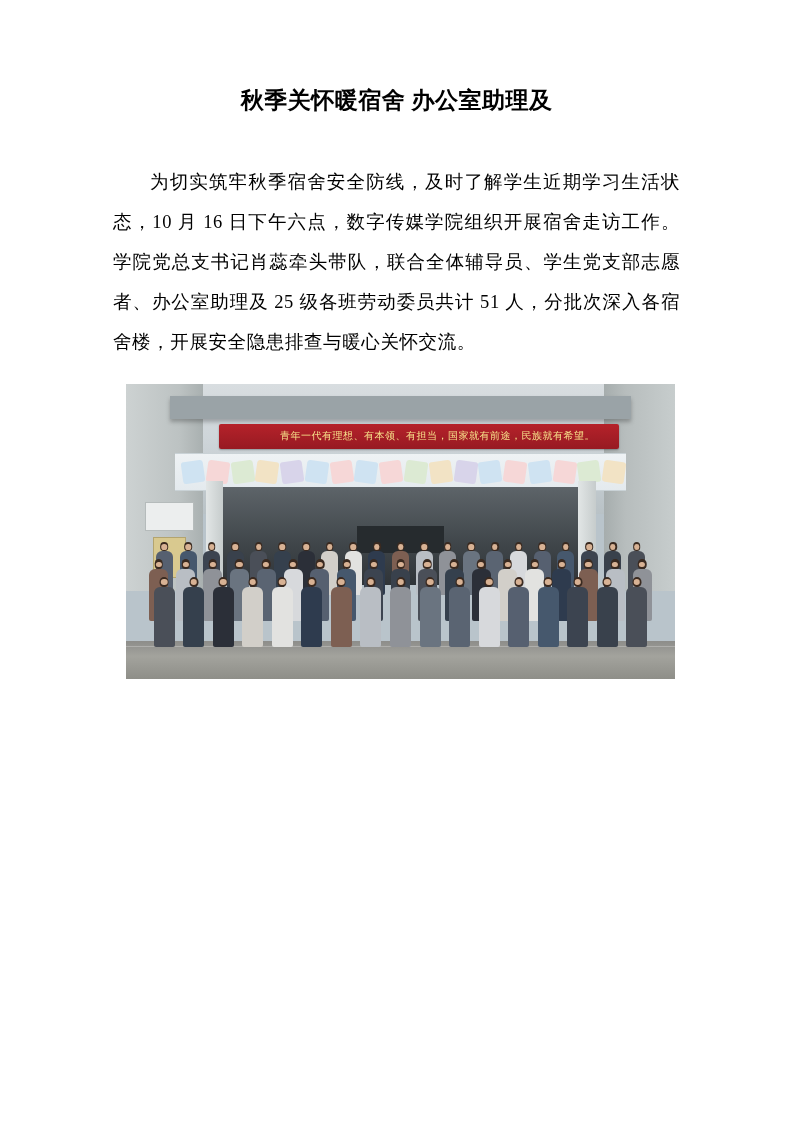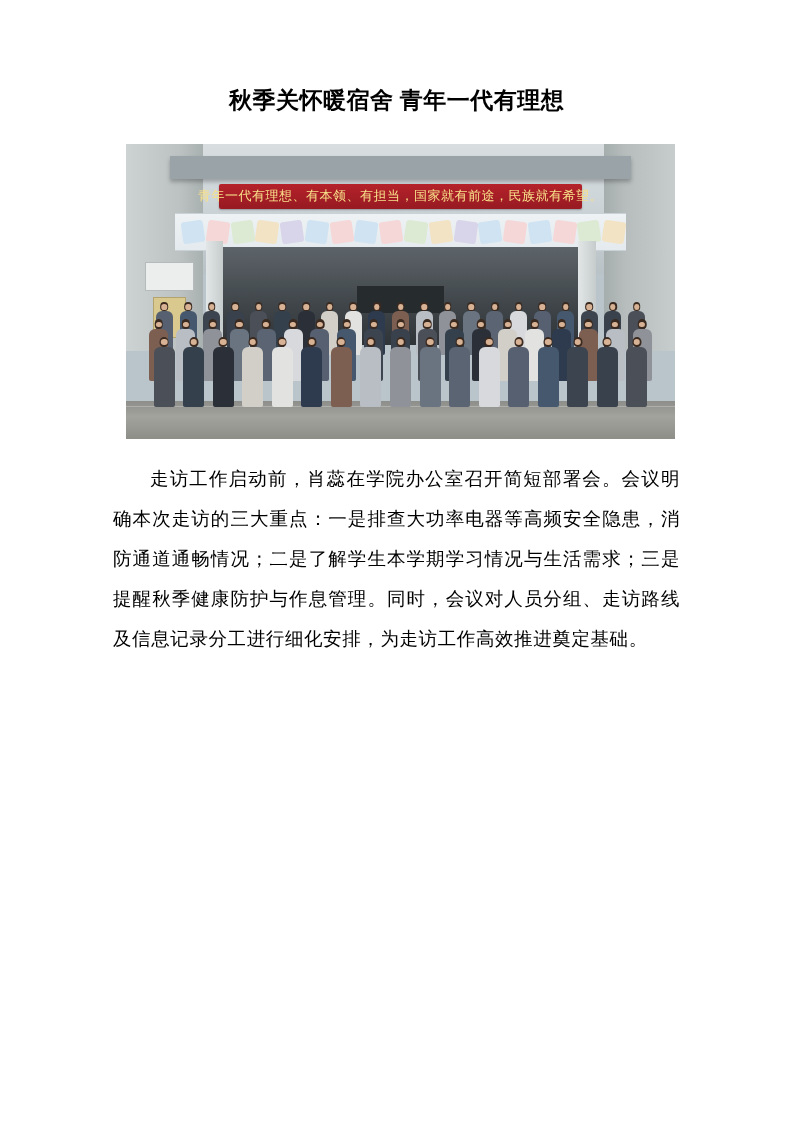--- a/index.html
+++ b/index.html
@@ -91,25 +91,26 @@
   .ph-banner {
     position: absolute;
     left: 17%; top: 13.5%;
     width: 66%; height: 8.5%;
     background: linear-gradient(to bottom, #b5222a, #971a22);
     border-radius: 2px;
     display: flex;
     align-items: center;
     justify-content: center;
     color: #f7e08a;
-    font-size: 13px;
+    font-size: 10px;
     letter-spacing: 0.5px;
     white-space: nowrap;
     font-family: "Liberation Sans", sans-serif;
     box-shadow: 0 1px 2px rgba(0,0,0,0.3);
+    padding-left: 37px;
   }
   
   .ph-strip {
     position: absolute;
     left: 9%; top: 23.5%;
     width: 82%; height: 12%;
     background: linear-gradient(to bottom, #eef2f4, #e4eaee);
     border-top: 1px solid #c9d2d6;
     border-bottom: 1px solid #c9d2d6;
     overflow: hidden;
@@ -205,23 +206,24 @@
     text-indent: 2em;
   }
 </style>
 </head>
 <body>
 
 <div class="page">
   <div class="content">
 
     <h1 class="doc-title">
-      <span class="line1">秋季关怀暖宿舍 青年一代有理想</span>
+      <span class="line1">秋季关怀暖宿舍 办公室助理及</span>
     </h1>
 
+    <p class="body-para para-first">为切实筑牢秋季宿舍安全防线，及时了解学生近期学习生活状态，10 月 16 日下午六点，数字传媒学院组织开展宿舍走访工作。学院党总支书记肖蕊牵头带队，联合全体辅导员、学生党支部志愿者、办公室助理及 25 级各班劳动委员共计 51 人，分批次深入各宿舍楼，开展安全隐患排查与暖心关怀交流。</p>
 
     <div class="photo-wrap">
       <div class="photo">
         <div class="ph-top"></div>
         <div class="ph-wall-left"></div>
         <div class="ph-wall-right"></div>
         <div class="ph-beam"></div>
         <div class="ph-banner">青年一代有理想、有本领、有担当，国家就有前途，民族就有希望。</div>
         <div class="ph-strip" id="decor-strip">
             <div class="fish" style="left: 1.5%; background: rgb(207, 227, 242); transform: rotate(-8deg);"></div>
@@ -478,16 +480,15 @@
               <div class="face" style="width: 6.5px; height: 6px; top: -7.2px;"></div>
             </div>
             <div class="person" style="left: 93%; width: 21px; height: 60px; bottom: 0px; margin-left: -10.5px; background: rgb(74, 79, 88); z-index: 3;">
               <div class="head" style="width: 9px; height: 10px; top: -10px;"></div>
               <div class="face" style="width: 6.5px; height: 6px; top: -7.2px;"></div>
             </div>
           </div>
       </div>
     </div>
 
-    <p class="body-para para-third">走访工作启动前，肖蕊在学院办公室召开简短部署会。会议明确本次走访的三大重点：一是排查大功率电器等高频安全隐患，消防通道通畅情况；二是了解学生本学期学习情况与生活需求；三是提醒秋季健康防护与作息管理。同时，会议对人员分组、走访路线及信息记录分工进行细化安排，为走访工作高效推进奠定基础。</p>
 
   </div>
 </div>
 
 </body></html>

